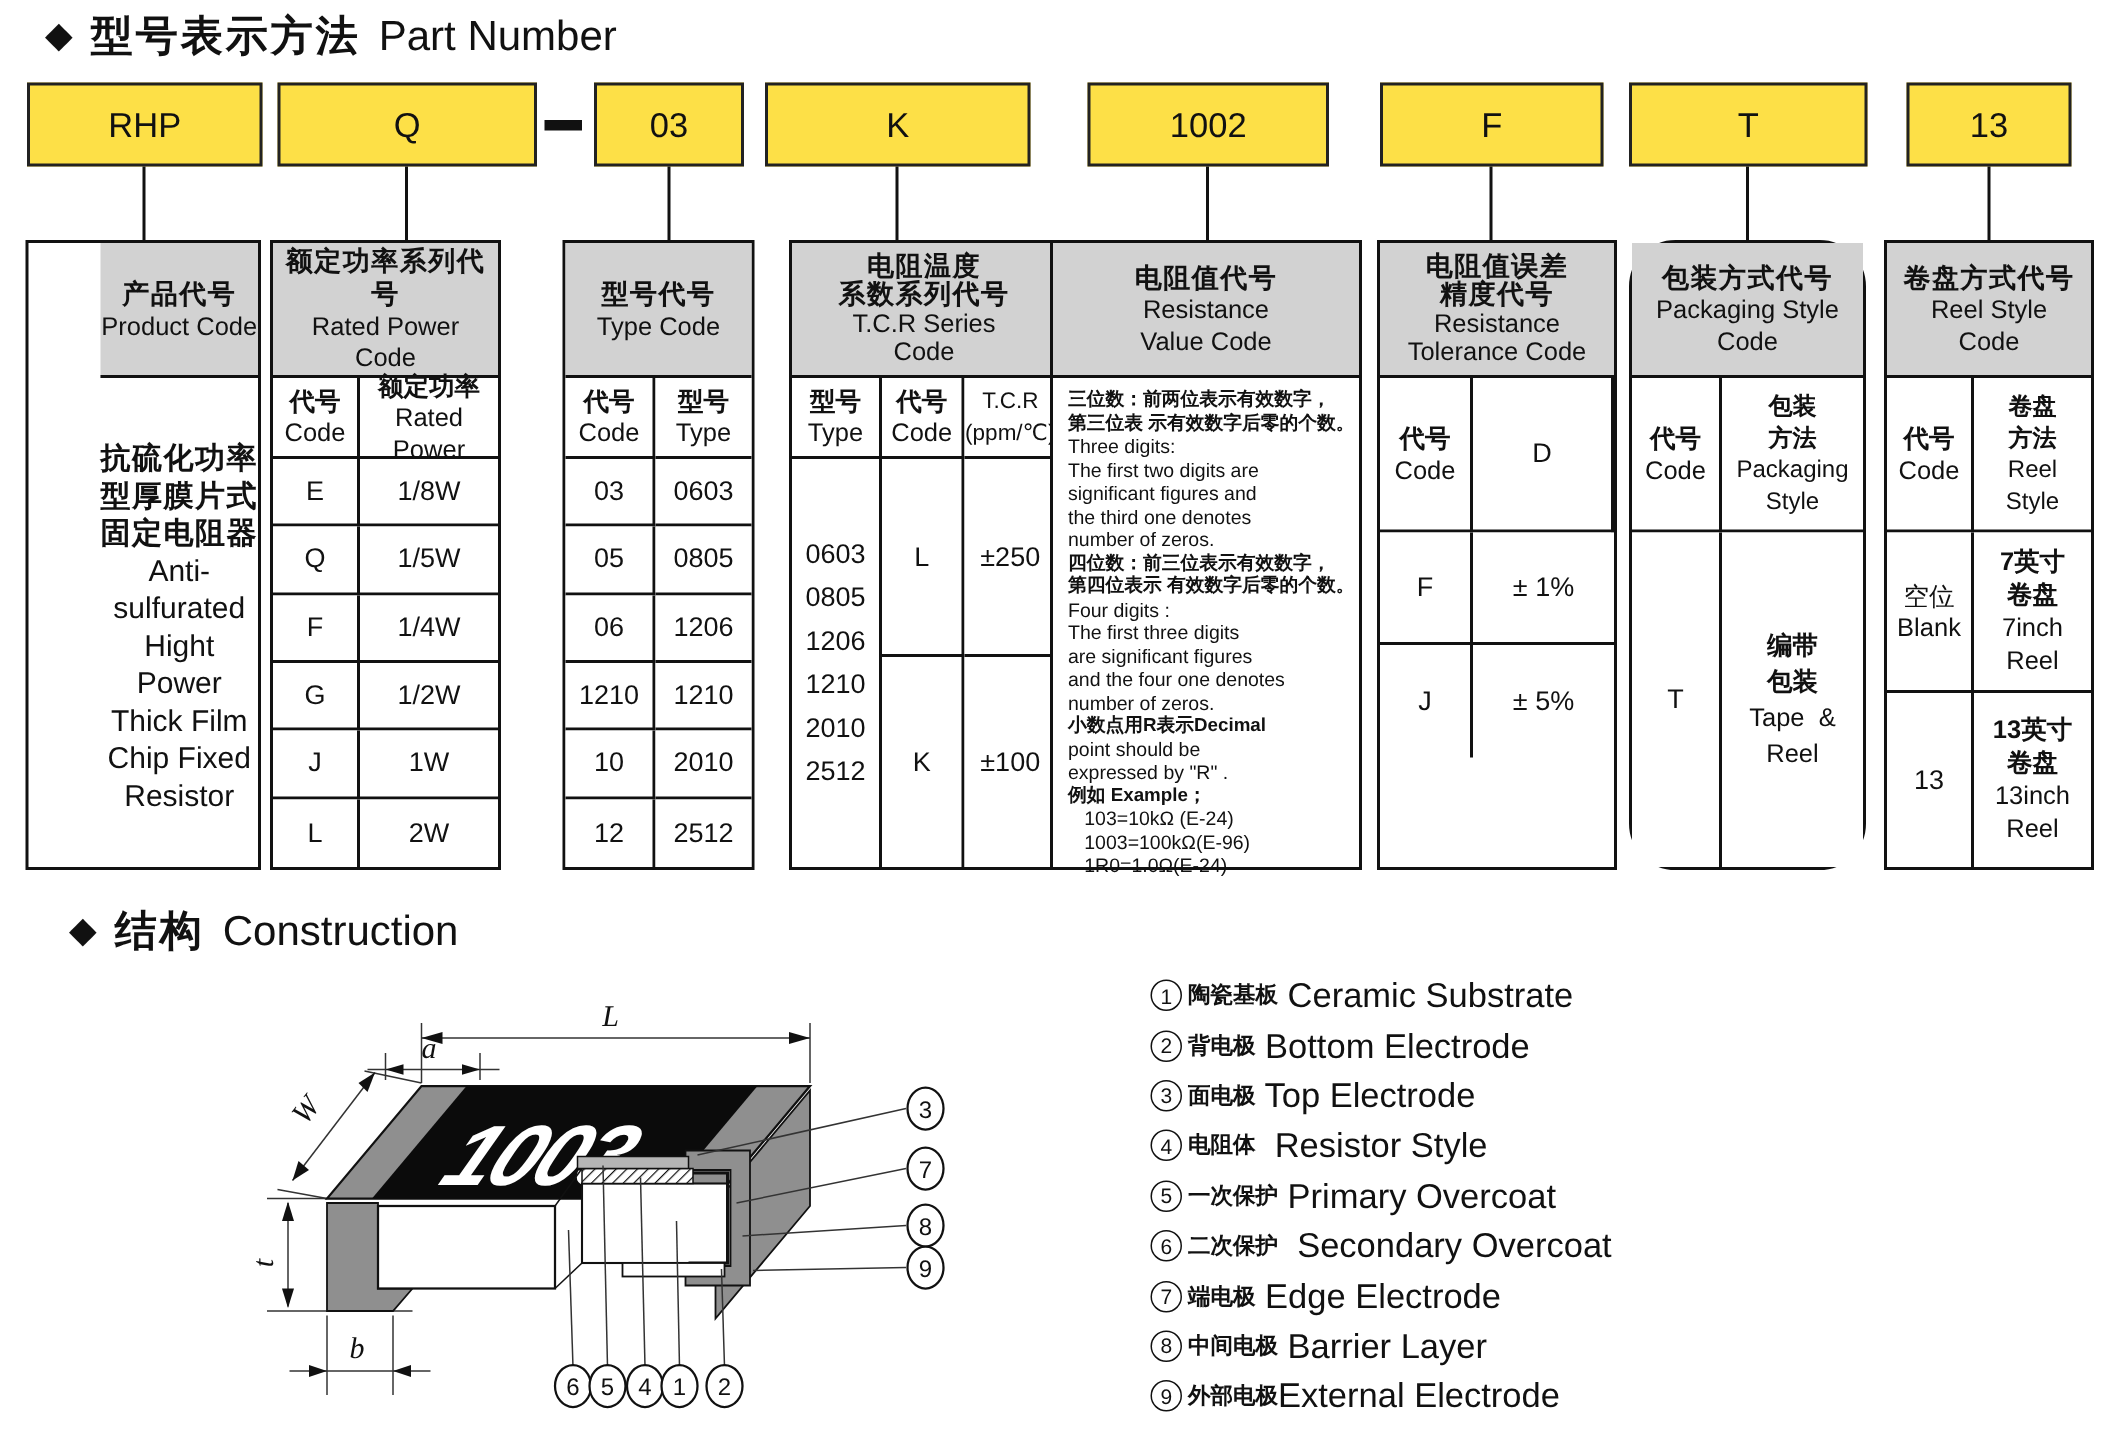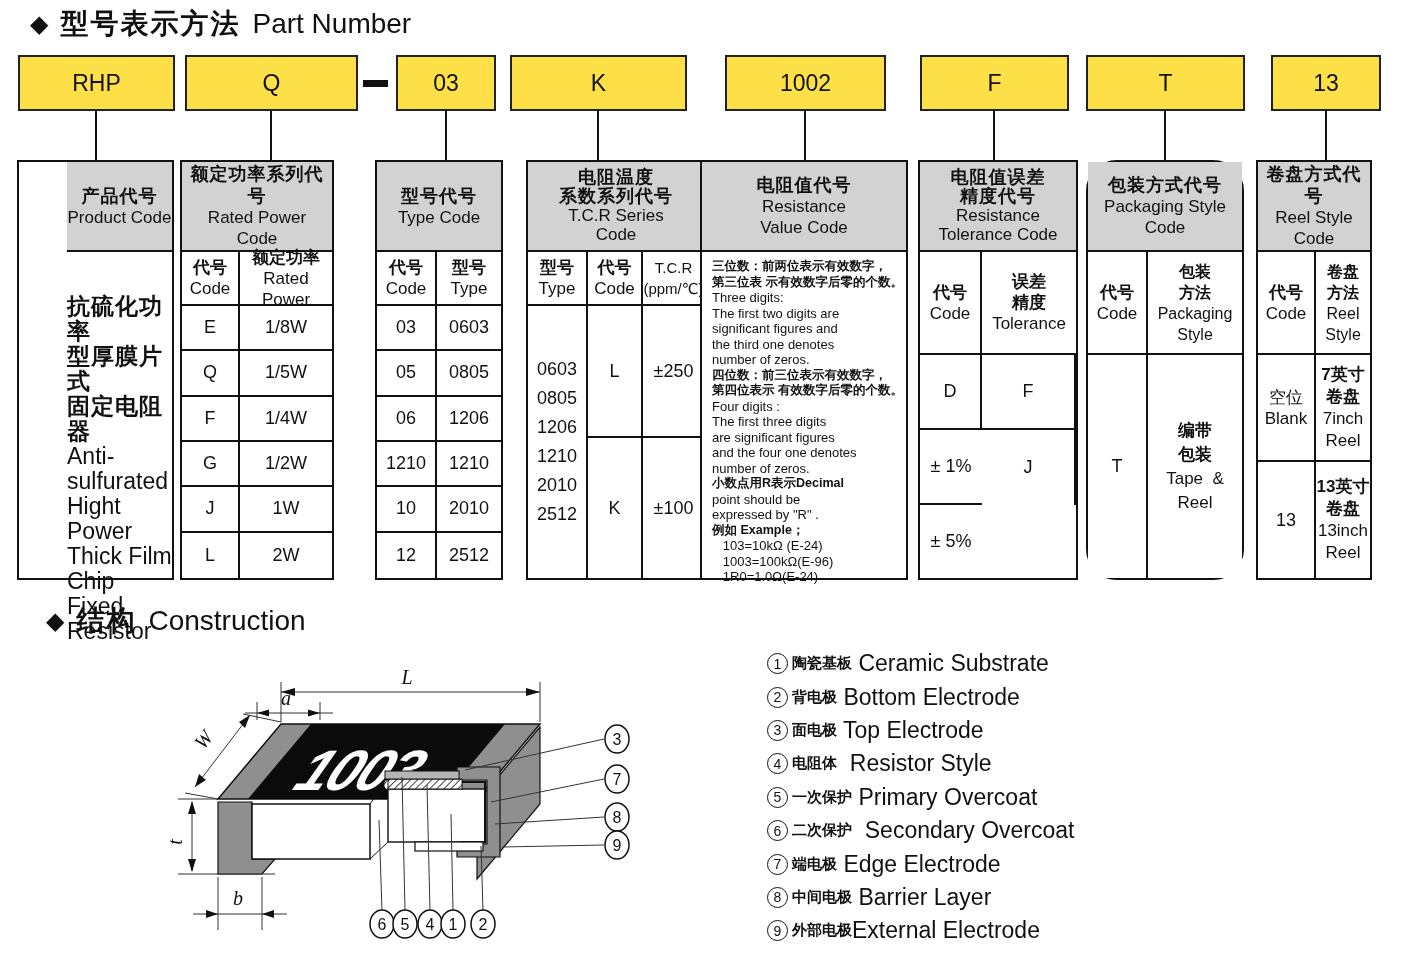--- a/index.html
+++ b/index.html
@@ -32,21 +32,21 @@
   .th .en.sm{line-height:19px;}
   .tbody{display:grid;height:326px;}
   .c{border-right:2px solid #111;border-bottom:2px solid #111;
     display:flex;flex-direction:column;align-items:center;justify-content:center;
     text-align:center;font-size:17px;line-height:21px;box-sizing:border-box;background:#fff;}
   .c .zh{font-weight:bold;}
   .c.noR{border-right:none;}
   .c.noB{border-bottom:none;}
   .big{font-size:18px;}
   
-  .prod-body{padding-top:42px;text-align:left;font-size:23px;line-height:25px;}
+  .prod-body{padding-top:42px;text-align:center;font-size:20px;line-height:25px;}
   .prod-body .zh{font-weight:bold;letter-spacing:1px;}
   
   .rv-body{padding:7px 6px 0 10px;text-align:left;}
   .rv-line{font-size:13px;line-height:15.5px;white-space:pre;}
   .rv-line.b{font-weight:bold;font-size:12.5px;}
   
   .legend{position:absolute;left:767px;top:647px;width:440px;}
   .leg-item{height:33.4px;display:flex;align-items:center;}
   .lnum{display:inline-flex;width:21px;height:21px;border:1.5px solid #111;
     border-radius:50%;align-items:center;justify-content:center;
@@ -232,25 +232,20 @@
     <div class="zh sm">电阻值误差</div>
     <div class="zh sm">精度代号</div>
     <div class="en sm">Resistance</div>
     <div class="en sm">Tolerance Code</div>
   </div>
   <div class="tbody" style="grid-template-columns:62px 1fr;grid-template-rows:103px 75px 75px 1fr;">
     <div class="c">
       <div class="zh">代号</div>
         <div>Code</div>
     </div>
-    <div class="c noR">
-      <div class="zh">误差</div>
-      <div class="zh">精度</div>
-      <div>Tolerance</div>
-    </div>
     <div class="c big">D</div>
     <div class="c big">F</div>
     <div class="c noR big">± 1%</div>
     <div class="c noB big">J</div>
     <div class="c noR noB big">± 5%</div>
   </div>
 </div>
 
 <div class="tbl" style="left:1086px;width:158px;border-radius:31px;">
   <div class="th">
@@ -272,21 +267,21 @@
     <div class="c noB big">T</div>
     <div class="c noR noB" style="line-height:24px;align-items:center;">
       <div class="zh">编带</div>
       <div class="zh">包装</div>
       <div style="white-space:pre;">Tape  &amp;</div>
       <div>Reel</div>
     </div>
   </div>
 </div>
 
-<div class="tbl" style="left:1256px;width:116px;">
+<div class="tbl" style="left:1256px;width:140px;">
   <div class="th">
     <div class="zh">卷盘方式代号</div>
     <div class="en">Reel Style</div>
     <div class="en">Code</div>
   </div>
   <div class="tbody" style="grid-template-columns:58px 1fr;grid-template-rows:103px 107px 1fr;">
     <div class="c">
       <div class="zh">代号</div>
         <div>Code</div>
     </div>

